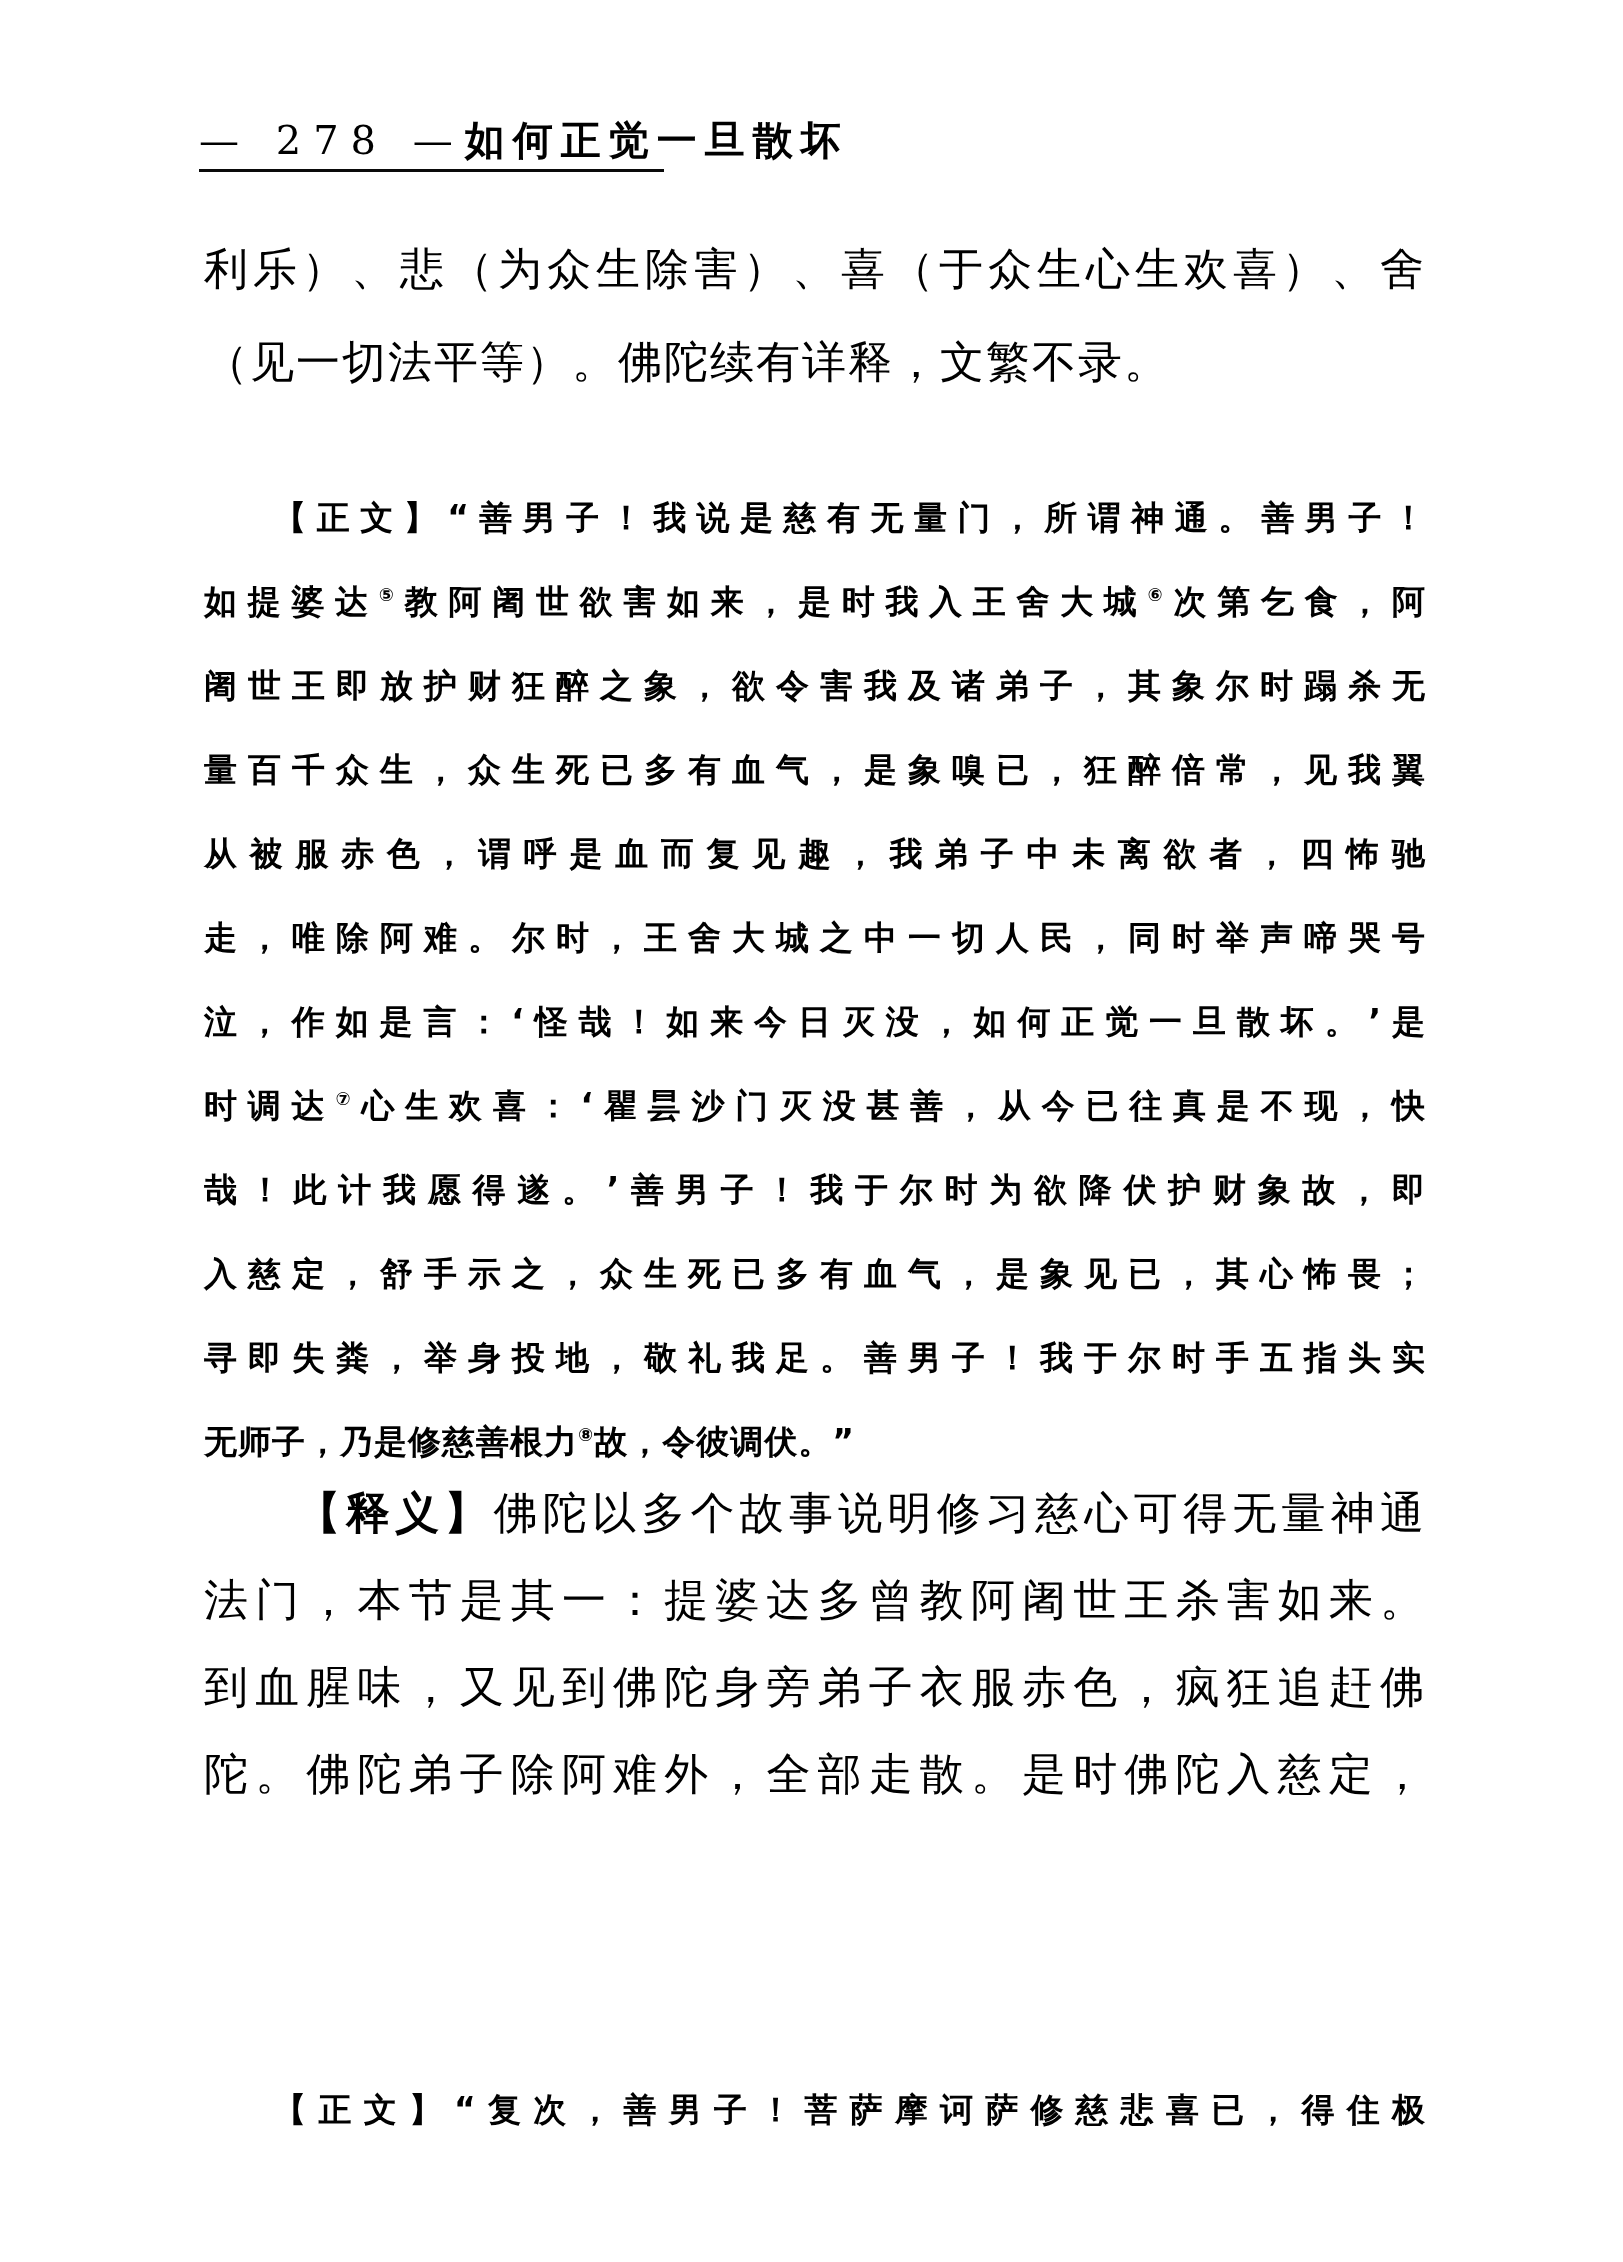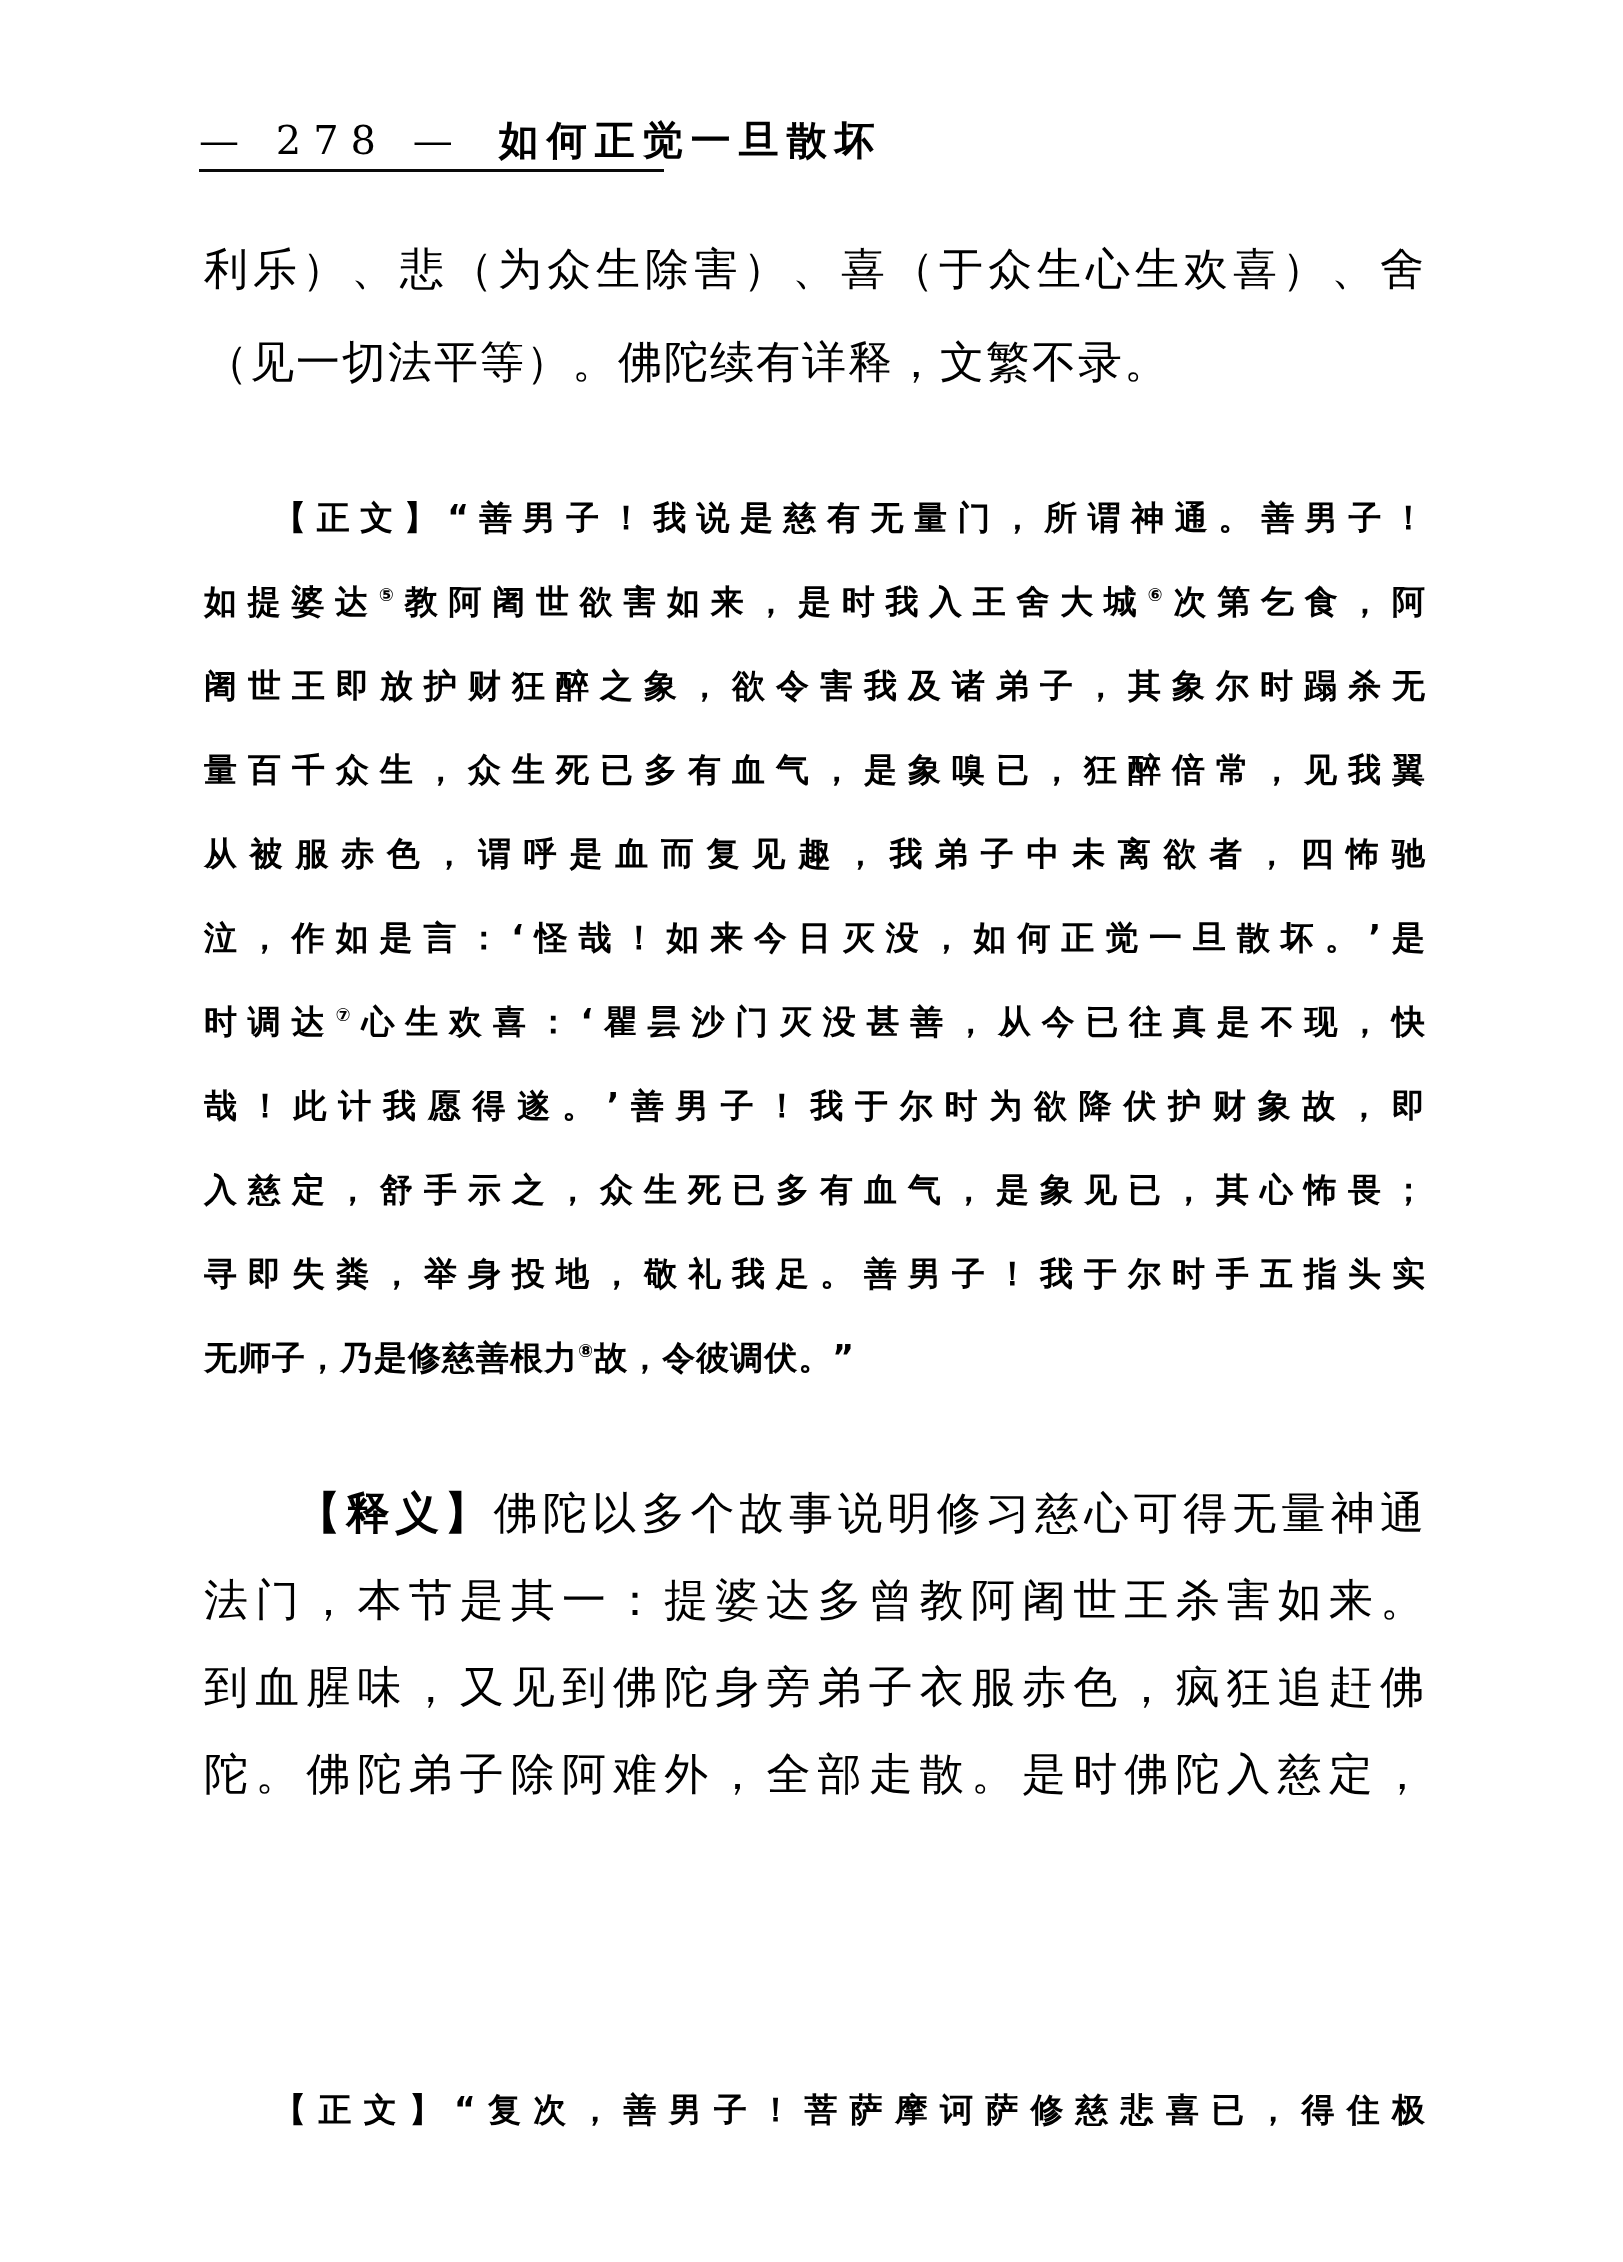--- a/index.html
+++ b/index.html
@@ -7,21 +7,21 @@
     width:1624px;height:2263px;
     background:#ffffff;color:#000;
     font-family:"DejaVu Serif", serif;
     position:relative;overflow:hidden;
   }
   .page{position:absolute;left:0;top:0;width:1624px;height:2263px;background:#fff;}
 
   
   .header{
     position:absolute;top:113px;left:199px;
-    display:flex;align-items:baseline;gap:34px;
+    display:flex;align-items:baseline;
     font-size:40px;
   }
   .header .num{letter-spacing:12px;}
   .header .title{letter-spacing:8px;font-weight:600;}
   .rule{
     position:absolute;top:169px;left:199px;
     width:465px;height:3px;background:#0a0a0a;
   }
 
   
@@ -70,20 +70,21 @@
   <div id="p1" class="col">
       <div class="line kai just">利乐）、悲（为众生除害）、喜（于众生心生欢喜）、舍</div>
       <div class="line kai">（见一切法平等）。佛陀续有详释，文繁不录。</div>
     </div>
   <div id="p2" class="col">
       <div class="line bold just ind"><span class="lbl">【正文】</span>“善男子！我说是慈有无量门，所谓神通。善男子！</div>
       <div class="line bold just">如提婆达<sup class="fn">⑤</sup>教阿阇世欲害如来，是时我入王舍大城<sup class="fn">⑥</sup>次第乞食，阿</div>
       <div class="line bold just">阇世王即放护财狂醉之象，欲令害我及诸弟子，其象尔时蹋杀无</div>
       <div class="line bold just">量百千众生，众生死已多有血气，是象嗅已，狂醉倍常，见我翼</div>
       <div class="line bold just">从被服赤色，谓呼是血而复见趣，我弟子中未离欲者，四怖驰</div>
+      <div class="line bold just">走，唯除阿难。尔时，王舍大城之中一切人民，同时举声啼哭号</div>
       <div class="line bold just">泣，作如是言：‘怪哉！如来今日灭没，如何正觉一旦散坏。’是</div>
       <div class="line bold just">时调达<sup class="fn">⑦</sup>心生欢喜：‘瞿昙沙门灭没甚善，从今已往真是不现，快</div>
       <div class="line bold just">哉！此计我愿得遂。’善男子！我于尔时为欲降伏护财象故，即</div>
       <div class="line bold just">入慈定，舒手示之，众生死已多有血气，是象见已，其心怖畏；</div>
       <div class="line bold just">寻即失粪，举身投地，敬礼我足。善男子！我于尔时手五指头实</div>
       <div class="line bold">无师子，乃是修慈善根力<sup class="fn">⑧</sup>故，令彼调伏。”</div>
     </div>
   <div id="p3" class="col">
       <div class="line kai just ind"><span class="lbl">【释义】</span>佛陀以多个故事说明修习慈心可得无量神通</div>
       <div class="line kai just">法门，本节是其一：提婆达多曾教阿阇世王杀害如来。</div>

